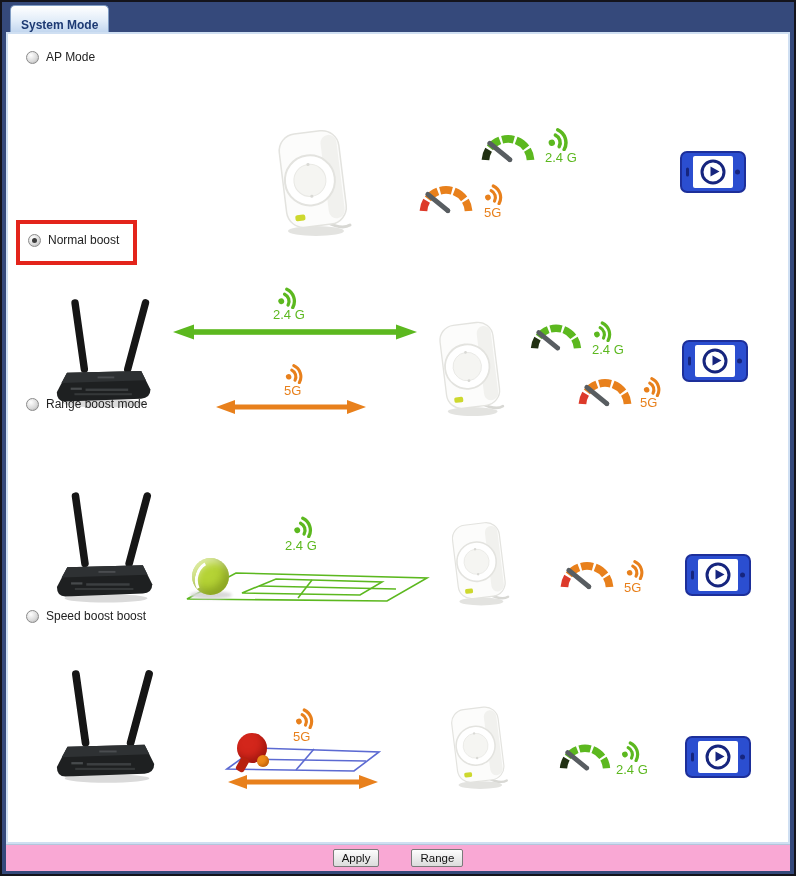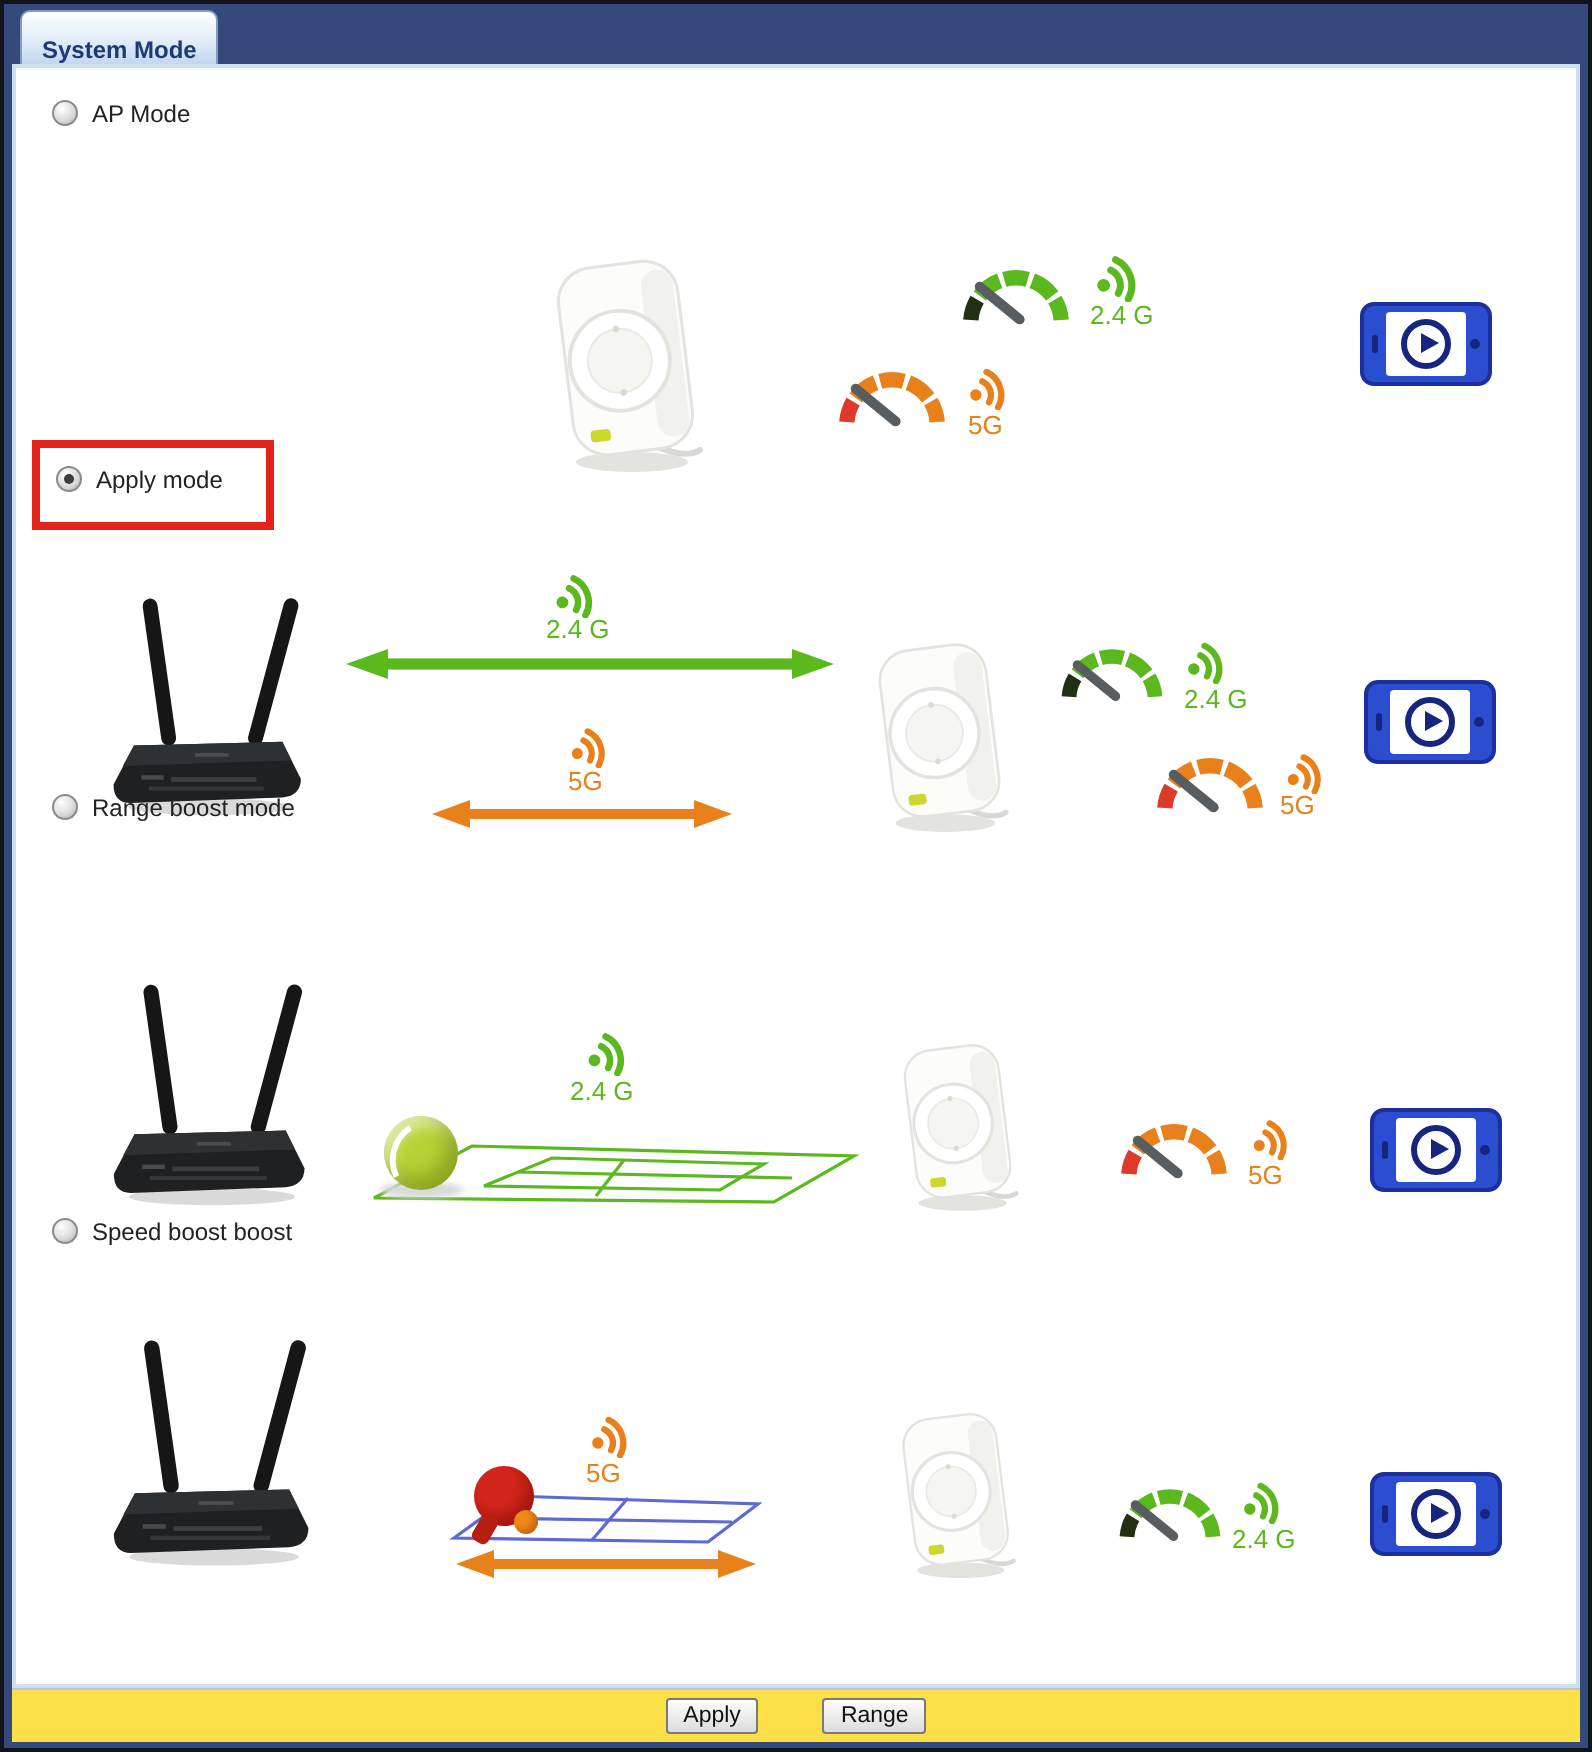--- a/index.html
+++ b/index.html
@@ -14,28 +14,28 @@
   
   .header{position:absolute;left:0;top:0;right:0;height:30px;background:var(--navy)}
   .tab{position:absolute;left:8px;top:3px;height:27px;padding:0 10px;
        background:linear-gradient(#ffffff,#e2edf9 55%,#c3d7ef);
        border:1px solid #7f9cc4;border-bottom:none;border-radius:5px 5px 0 0;
        display:flex;align-items:flex-end;font-weight:bold;font-size:12px;color:#1d3a73;cursor:default}
   
   .content{position:absolute;left:4px;right:4px;top:30px;height:812px;background:#fff;
            border:2px solid #cfdff2}
   
-  .footer{position:absolute;left:4px;right:4px;top:842px;height:27px;background:#fde047;
+  .footer{position:absolute;left:4px;right:4px;top:842px;height:27px;background:#f9a8d4;
           border-top:1px solid #b3c6dc;display:flex;justify-content:center;align-items:center;gap:32px}
   .btn{font-family:"Liberation Sans",sans-serif;font-size:11.5px;color:#111;
        padding:2px 8px;background:linear-gradient(#fdfdfd,#dcdcdc);
        border:1px solid #7a7a7a;border-radius:2px;cursor:pointer}
   .item{position:absolute}
   
-  .mode{position:absolute;display:flex;align-items:flex-start;gap:7px;cursor:pointer}
+  .mode{position:absolute;display:flex;align-items:flex-end;gap:7px;cursor:pointer}
   .radio{width:13px;height:13px;border-radius:50%;flex:0 0 auto;position:relative;
          background:radial-gradient(circle at 35% 30%,#ffffff,#d9d9d9 60%,#a8a8a8);
          border:1px solid #8b8b8b}
   .radio.checked::after{content:'';position:absolute;left:3px;top:3px;width:5px;height:5px;
          border-radius:50%;background:#3d3d3d}
   .mode-label{font-size:12px;color:#222;white-space:nowrap}
   .highlight-box{position:absolute;border:4px solid var(--highlight)}
   
   .band-label{position:absolute;font-weight:normal;font-size:13px;white-space:nowrap}
   .band-green{color:var(--green)} .band-orange{color:var(--orange)}
@@ -162,21 +162,21 @@
   <div class="phone" style="left:678px;top:149px">
     <div class="screen"></div>
     <div class="speaker"></div>
     <div class="home"></div>
     <div class="play"></div>
   </div>
 
   <div class="highlight-box" style="left:14px;top:218px;width:121px;height:45px"></div>
   <label class="mode" style="left:26px;top:231px">
     <span class="radio checked"></span>
-    <span class="mode-label">Apply mode</span>
+    <span class="mode-label">Normal boost</span>
   </label>
 
   <svg class="item" style="left:52px;top:288px" width="102" height="122" viewBox="0 0 110 125">
       <use href="#sym-router"></use>
     </svg>
 
   <svg class="item wifi-green" style="left:271px;top:279px" width="28" height="28" viewBox="0 0 34 34">
       <use href="#sym-wifi"></use>
     </svg>
   <span class="band-label band-green" style="left:271px;top:305px">2.4 G</span>

